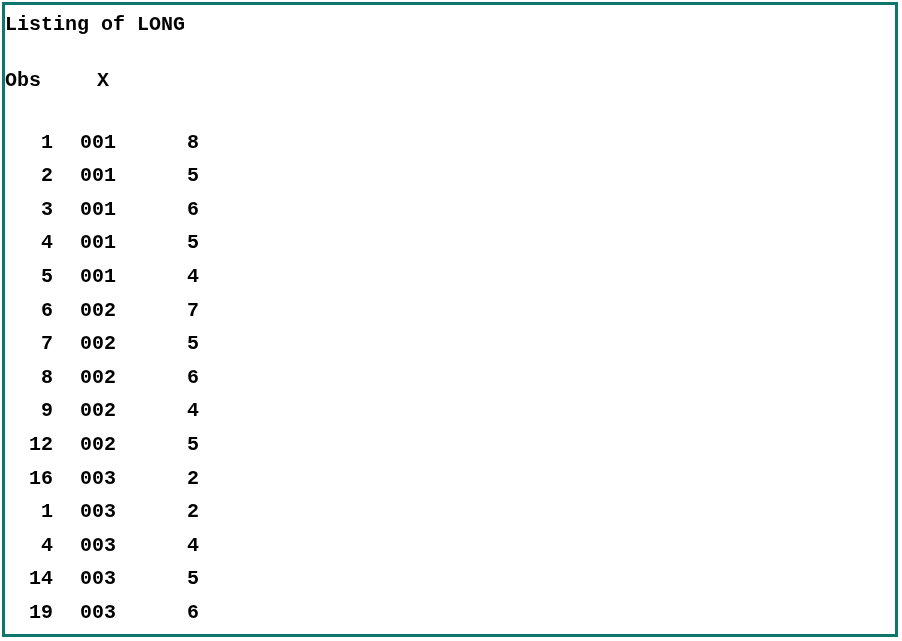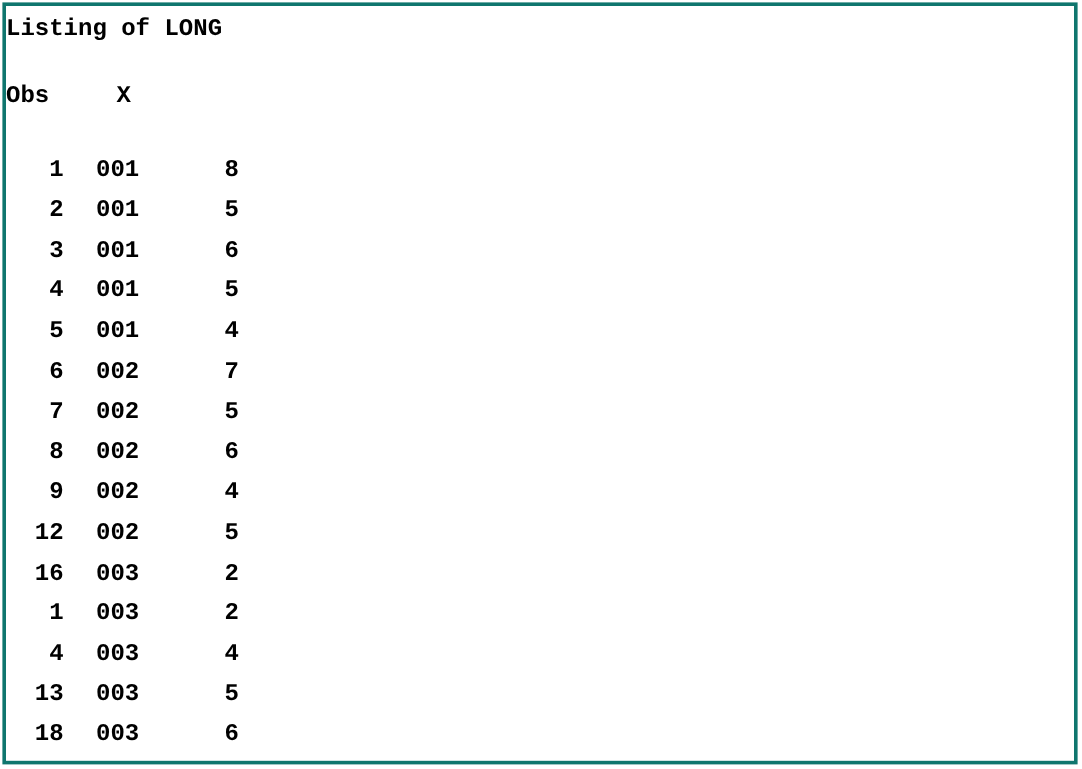--- a/index.html
+++ b/index.html
@@ -129,23 +129,23 @@
       <div class="col-obs">1</div>
       <div class="col-subj">003</div>
       <div class="col-x">2</div>
     </div>
     <div class="data-row">
       <div class="col-obs">4</div>
       <div class="col-subj">003</div>
       <div class="col-x">4</div>
     </div>
     <div class="data-row">
-      <div class="col-obs">13</div>
+      <div class="col-obs">14</div>
       <div class="col-subj">003</div>
       <div class="col-x">5</div>
     </div>
     <div class="data-row">
-      <div class="col-obs">18</div>
+      <div class="col-obs">19</div>
       <div class="col-subj">003</div>
       <div class="col-x">6</div>
     </div>
   </div>
 </div>
 
 </body></html>

